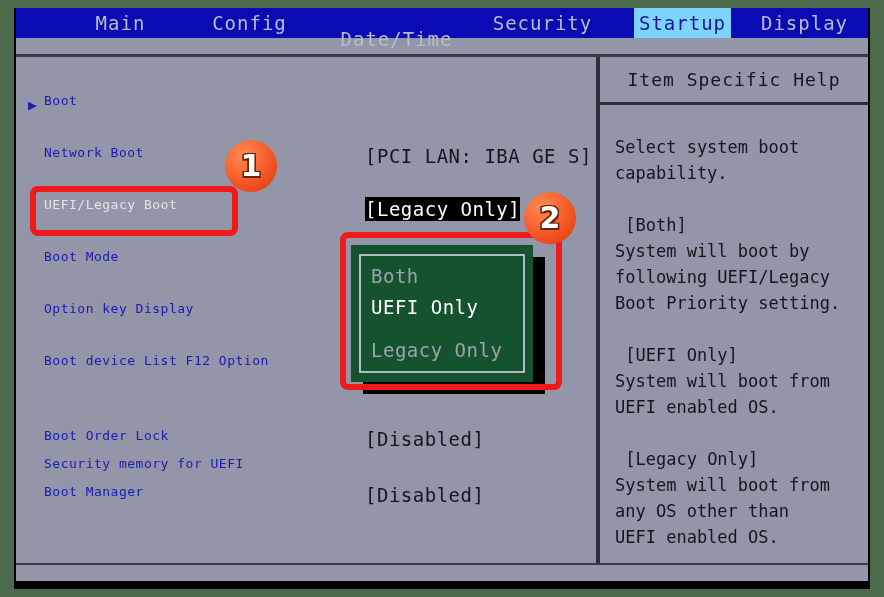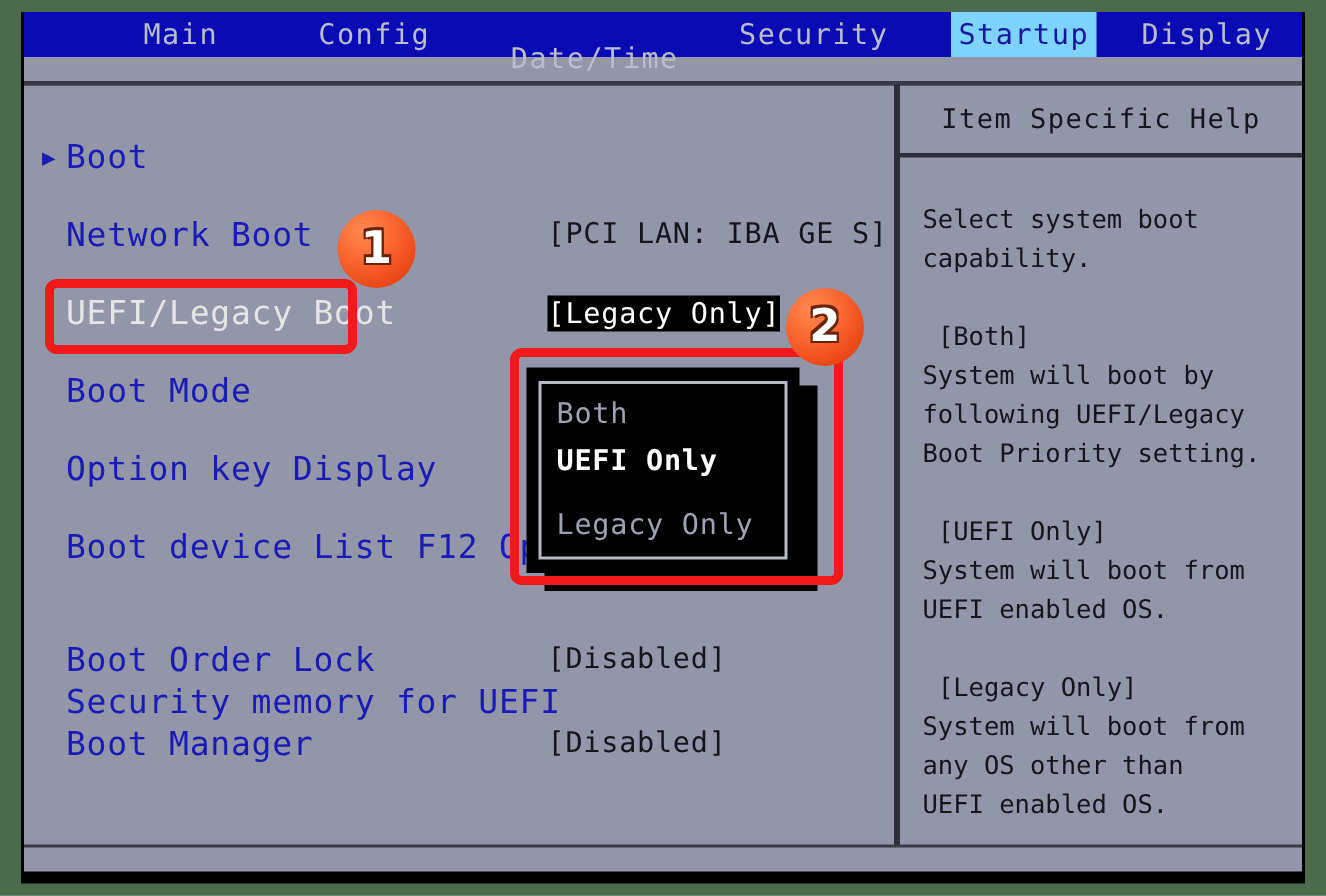--- a/index.html
+++ b/index.html
@@ -144,21 +144,21 @@
     width: 852px;
     height: 3px;
     background: #3a3a46;
   }
 
   
   .row-label {
     position: absolute;
     left: 44px;
     color: #1a1ab4;
-    font-size: 22px;
+    font-size: 13px;
     letter-spacing: 0.5px;
     white-space: nowrap;
   }
   .row-label.highlighted {
     color: #e5e5e5;
   }
   .row-value {
     position: absolute;
     left: 365px;
     color: #15151c;
@@ -186,21 +186,21 @@
     width: 182px;
     height: 137px;
     background: #000000;
   }
   #dropdown {
     position: absolute;
     left: 351px;
     top: 245px;
     width: 182px;
     height: 137px;
-    background: #000000;
+    background: #14532d;
     box-sizing: border-box;
   }
   #dropdown-inner {
     position: absolute;
     left: 8px;
     top: 9px;
     right: 8px;
     bottom: 9px;
     border: 2px solid #b6b9c6;
     box-sizing: border-box;
@@ -208,21 +208,21 @@
   .dd-option {
     position: absolute;
     left: 20px;
     color: #9fa2b2;
     font-size: 19px;
     letter-spacing: 0.5px;
     white-space: nowrap;
   }
   .dd-option.active {
     color: #ffffff;
-    font-weight: bold;
+    font-weight: normal;
   }
 
   
   .annot-rect {
     position: absolute;
     border: 6px solid #f01a1a;
     border-radius: 8px;
     box-sizing: border-box;
     pointer-events: none;
   }

